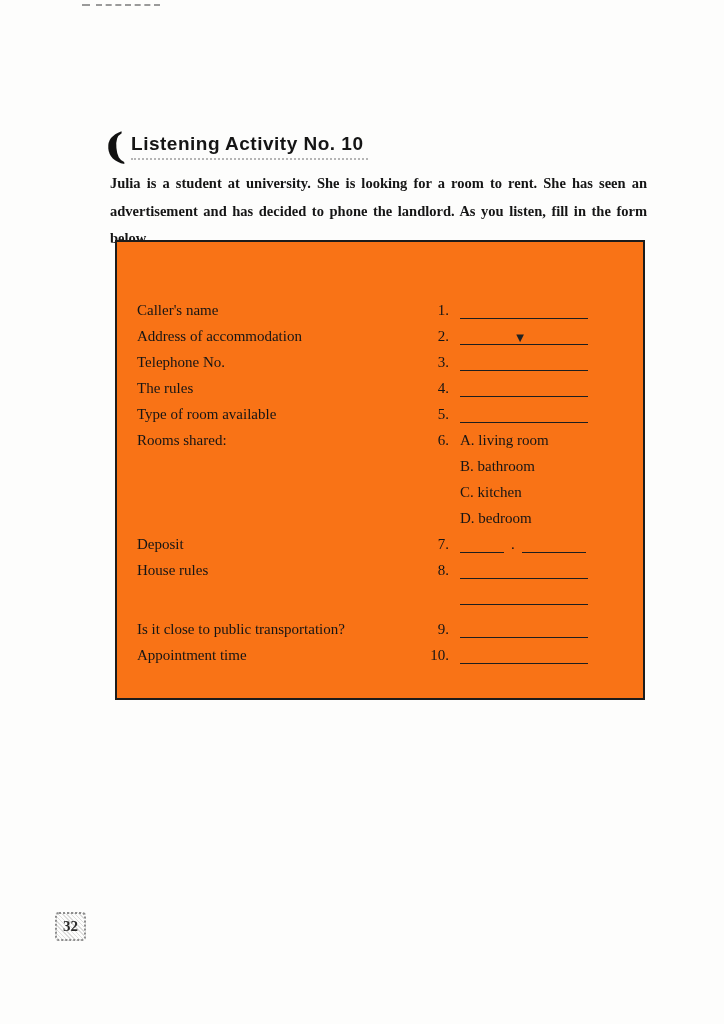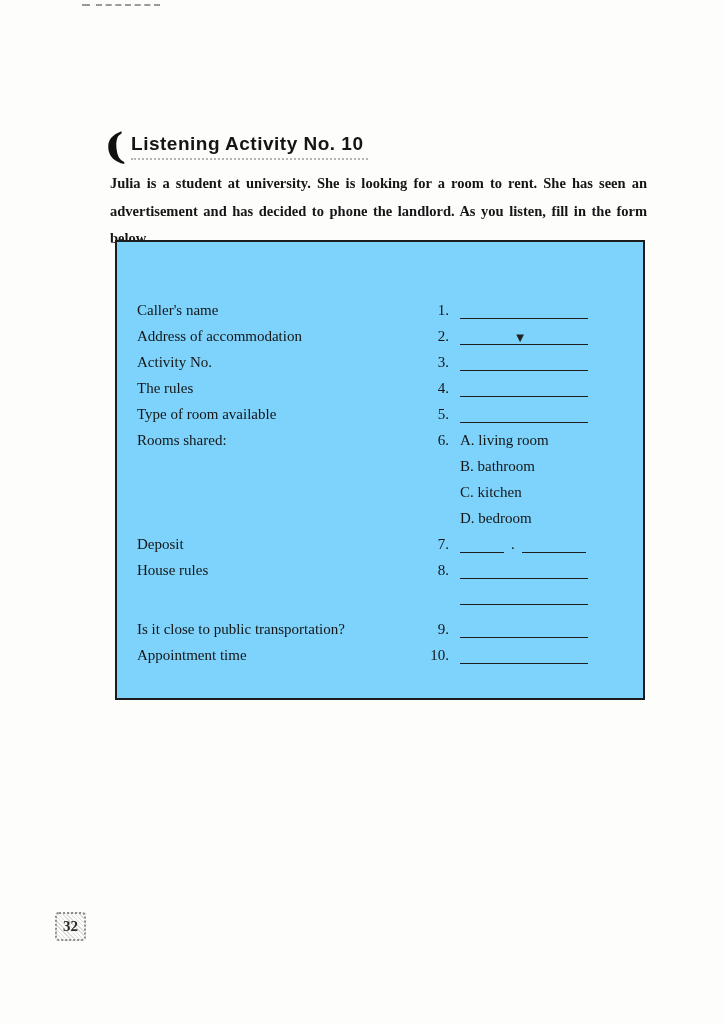--- a/index.html
+++ b/index.html
@@ -46,21 +46,21 @@
     position:absolute; left:110px; top:170px; width:537px;
     font-weight:bold; font-size:14.5px; line-height:1.9;
     text-align:justify;
   }
 
   
   .form-box{
     position:absolute; left:115px; top:240px;
     width:530px; height:460px;
     border:2px solid #1c1c1c;
-    background:#7dd3fc;
+    background:#f97316;
   }
   .form-content{ padding:60px 24px 0 20px; font-size:15px; }
 
   .frow{ display:flex; align-items:flex-end; margin-bottom:9px; height:17px; }
   .flabel{ width:282px; flex:none; }
   .fnum{ width:30px; flex:none; text-align:right; padding-right:11px; box-sizing:content-box; }
   .fblank{
     flex:none; width:128px; height:16px; position:relative;
     border-bottom:1.5px solid #1e1e1e;
   }
@@ -109,21 +109,21 @@
 
       <div class="frow">
         <span class="flabel">Address of accommodation</span>
         <span class="fnum">2.</span>
         <span class="fblank">
           <span class="mark">▼</span>
         </span>
       </div>
 
       <div class="frow">
-        <span class="flabel">Activity No.</span>
+        <span class="flabel">Telephone No.</span>
         <span class="fnum">3.</span>
         <span class="fblank"></span>
       </div>
 
       <div class="frow">
         <span class="flabel">The rules</span>
         <span class="fnum">4.</span>
         <span class="fblank"></span>
       </div>
 

